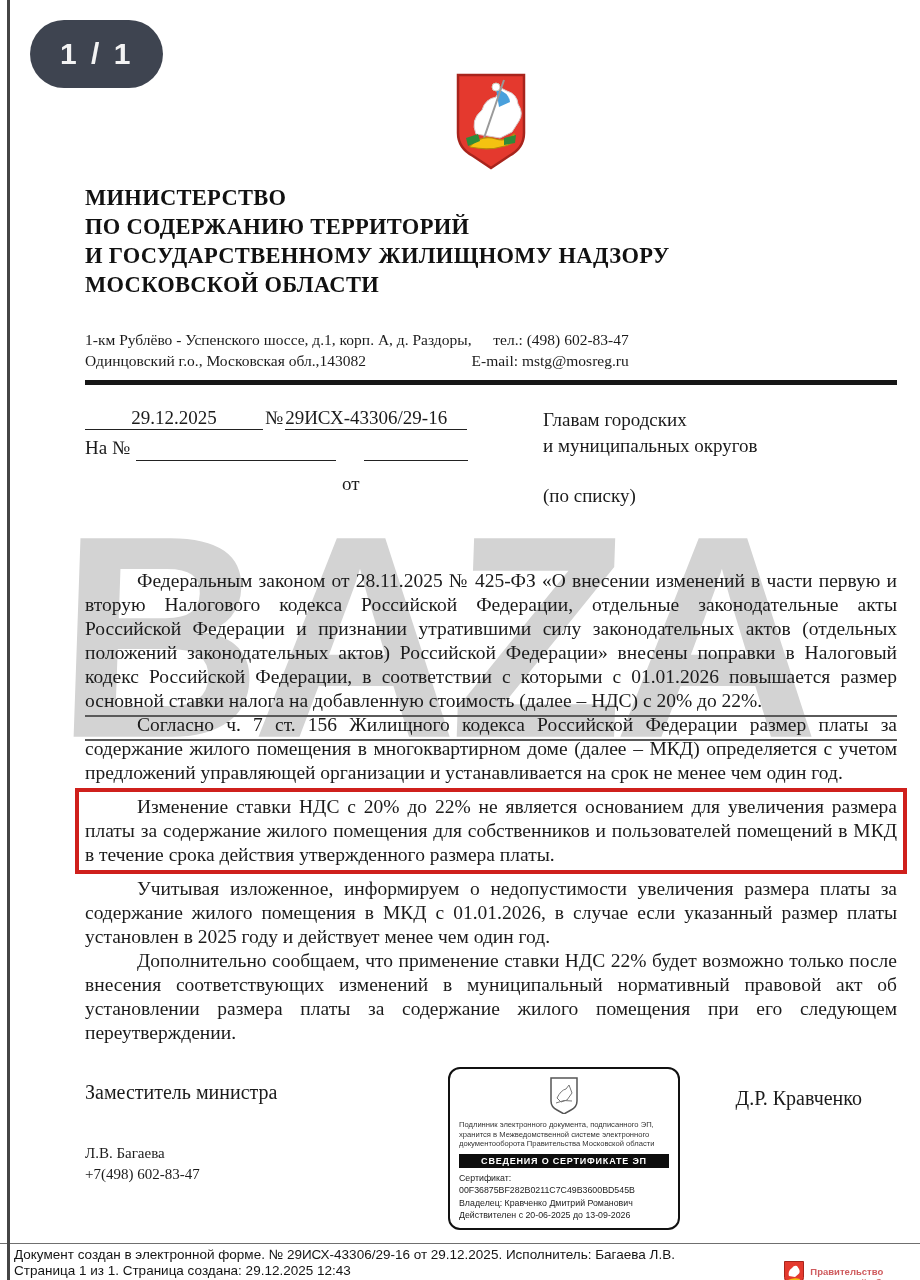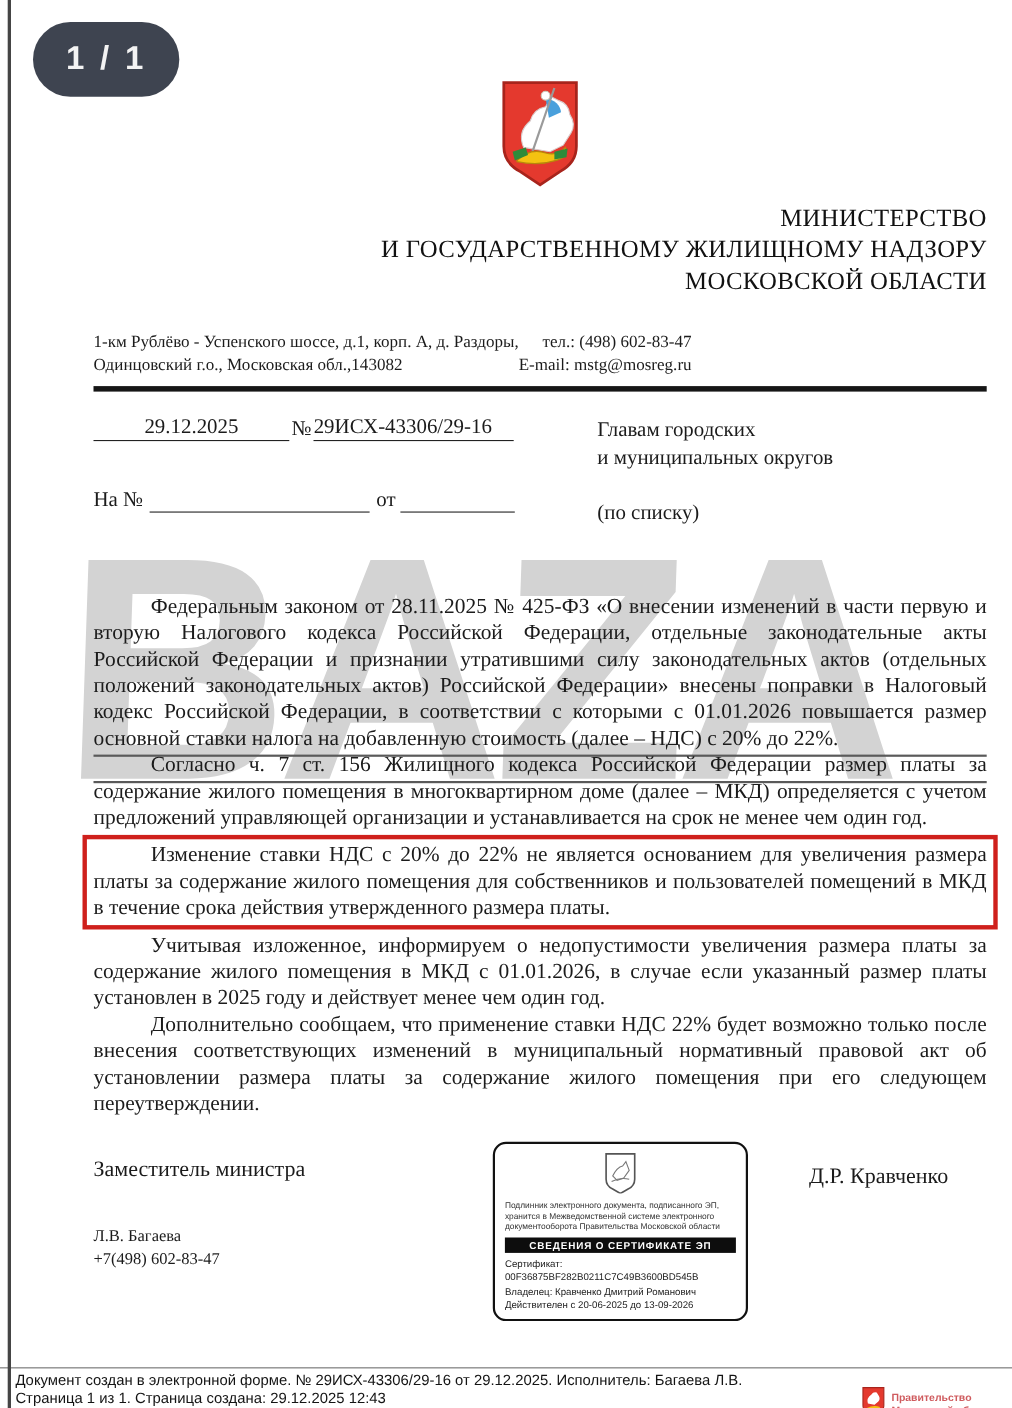--- a/index.html
+++ b/index.html
@@ -10,31 +10,31 @@
   .edge-line { position:absolute; left:7px; top:0; width:3px; height:100%; background:#454545; z-index:6; }
 
   .page-badge { position:absolute; left:30px; top:20px; background:#3e4450; color:#f3f3f3;
                 font-family:"Liberation Sans", sans-serif; font-weight:700; font-size:30px; line-height:30px;
                 padding:19px 30px; border-radius:36px; letter-spacing:3px; z-index:5; }
 
   .doc { position:absolute; left:85px; top:0; width:812px; }
 
   .coat { display:block; margin:72px auto 0; }
 
-  .ministry-title { margin-top:12px; text-align:right; font-weight:400; font-size:22.5px;
+  .ministry-title { margin-top:12px; text-align:left; font-weight:700; font-size:22.5px;
                     line-height:29px; letter-spacing:.3px; color:#111; }
 
   .addr-row { display:flex; justify-content:flex-start; margin-top:30px; font-size:15.5px; line-height:21px; }
   .addr-right { text-align:right; }
 
   .black-rule { margin-top:9px; height:5px; background:#161616; }
 
   .ref { display:flex; margin-top:22px; font-size:19px; }
   .ref-left { width:400px; flex:none; }
-  .ref-row1, .ref-row2 { display:flex; align-items:flex-end; }
+  .ref-row1, .ref-row2 { display:flex; align-items:flex-start; }
   .ref-row2 { margin-top:7px; }
   .uline { border-bottom:1.5px solid #222; display:inline-block; }
   .f-date { width:178px; text-align:center; }
   .f-num  { width:182px; }
   .nosign { margin:0 2px; }
   .f-blank1 { width:200px; height:24px; margin-left:6px; }
   .f-blank2 { width:104px; height:24px; margin-left:4px; }
   .reply-from { margin-left:6px;margin-top:36px; }
   .ref-right { margin-left:58px; line-height:26px; }
   .recipient-note { margin-top:24px; }
@@ -82,20 +82,21 @@
       <path d="M42 17 q13 3 14 13 l-11 5 z" fill="#49a0dc"></path>
       <circle cx="42" cy="15" r="4" fill="#ffffff" stroke="#ccb" stroke-width="1"></circle>
       <line x1="50" y1="8" x2="30" y2="66" stroke="#9a9a9a" stroke-width="2"></line>
       <path d="M16 74 q12 -12 26 -7 q11 3 18 -5 q3 9 -9 12 q-16 5 -35 1 z" fill="#f4c211" stroke="#b8860b" stroke-width="1.2"></path>
       <path d="M12 66 l12 -4 2 7 -12 5 z" fill="#2e8b3a"></path>
       <path d="M50 66 l12 -3 -1 8 -11 2 z" fill="#2e8b3a"></path>
     </svg>
 
     <div class="ministry-title">
       <div>МИНИСТЕРСТВО</div>
+      <div>ПО СОДЕРЖАНИЮ ТЕРРИТОРИЙ</div>
       <div>И ГОСУДАРСТВЕННОМУ ЖИЛИЩНОМУ НАДЗОРУ</div>
       <div>МОСКОВСКОЙ ОБЛАСТИ</div>
     </div>
 
     <div class="addr-row">
       <div class="addr-left">
         <div>1-км Рублёво - Успенского шоссе, д.1, корп. А, д. Раздоры,</div>
         <div>Одинцовский г.о., Московская обл.,143082</div>
       </div>
       <div class="addr-right">

